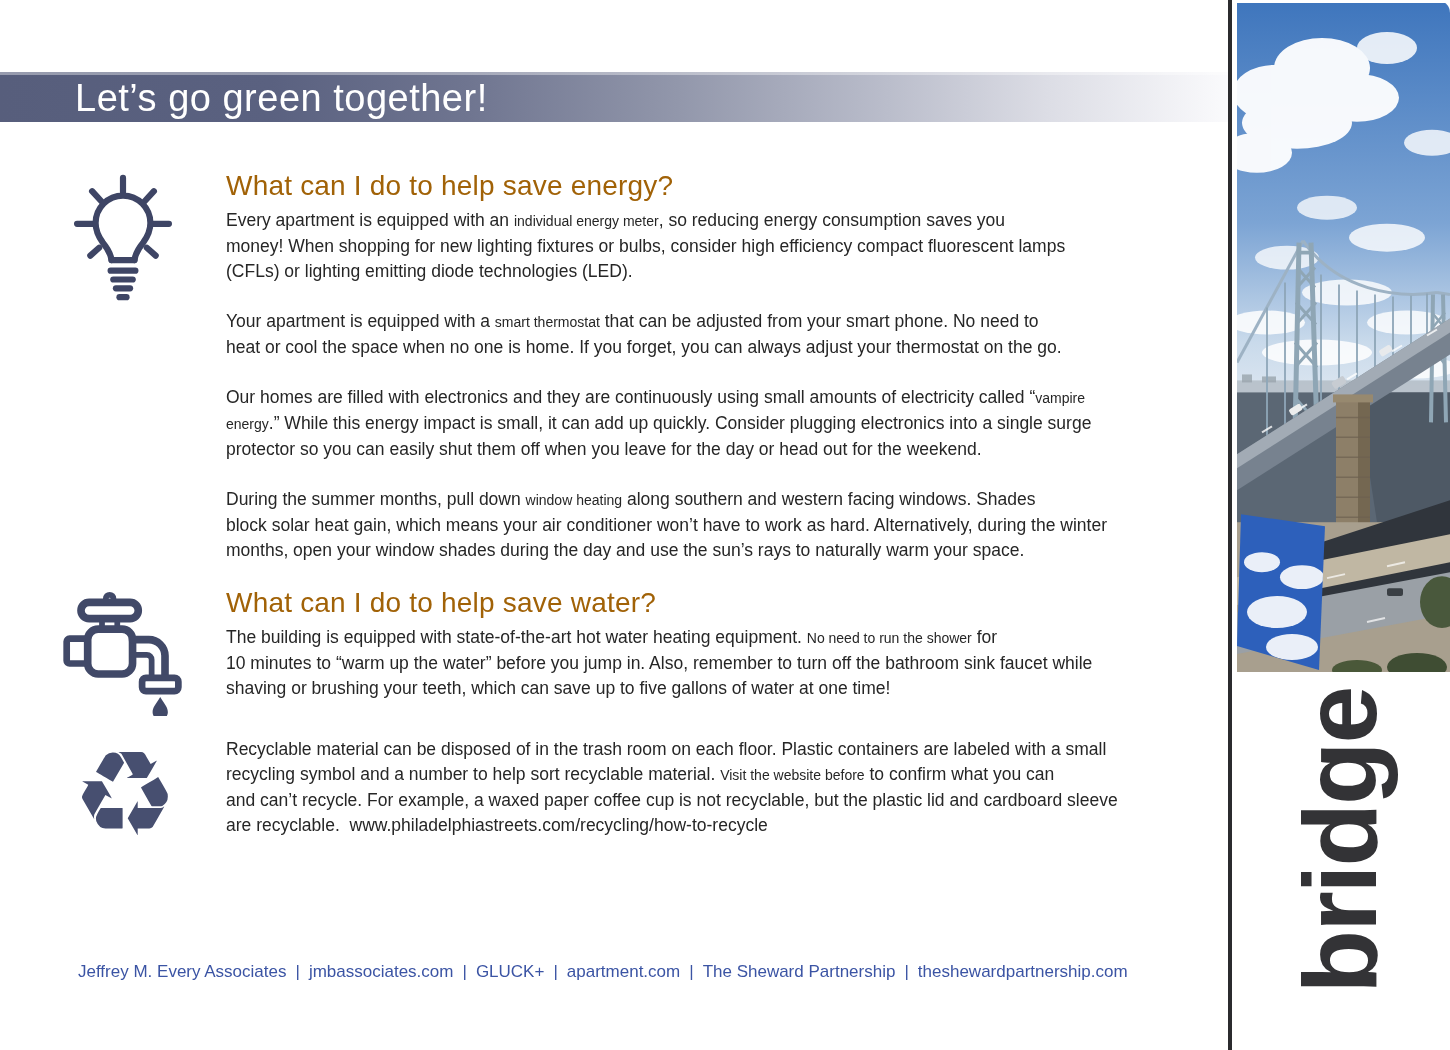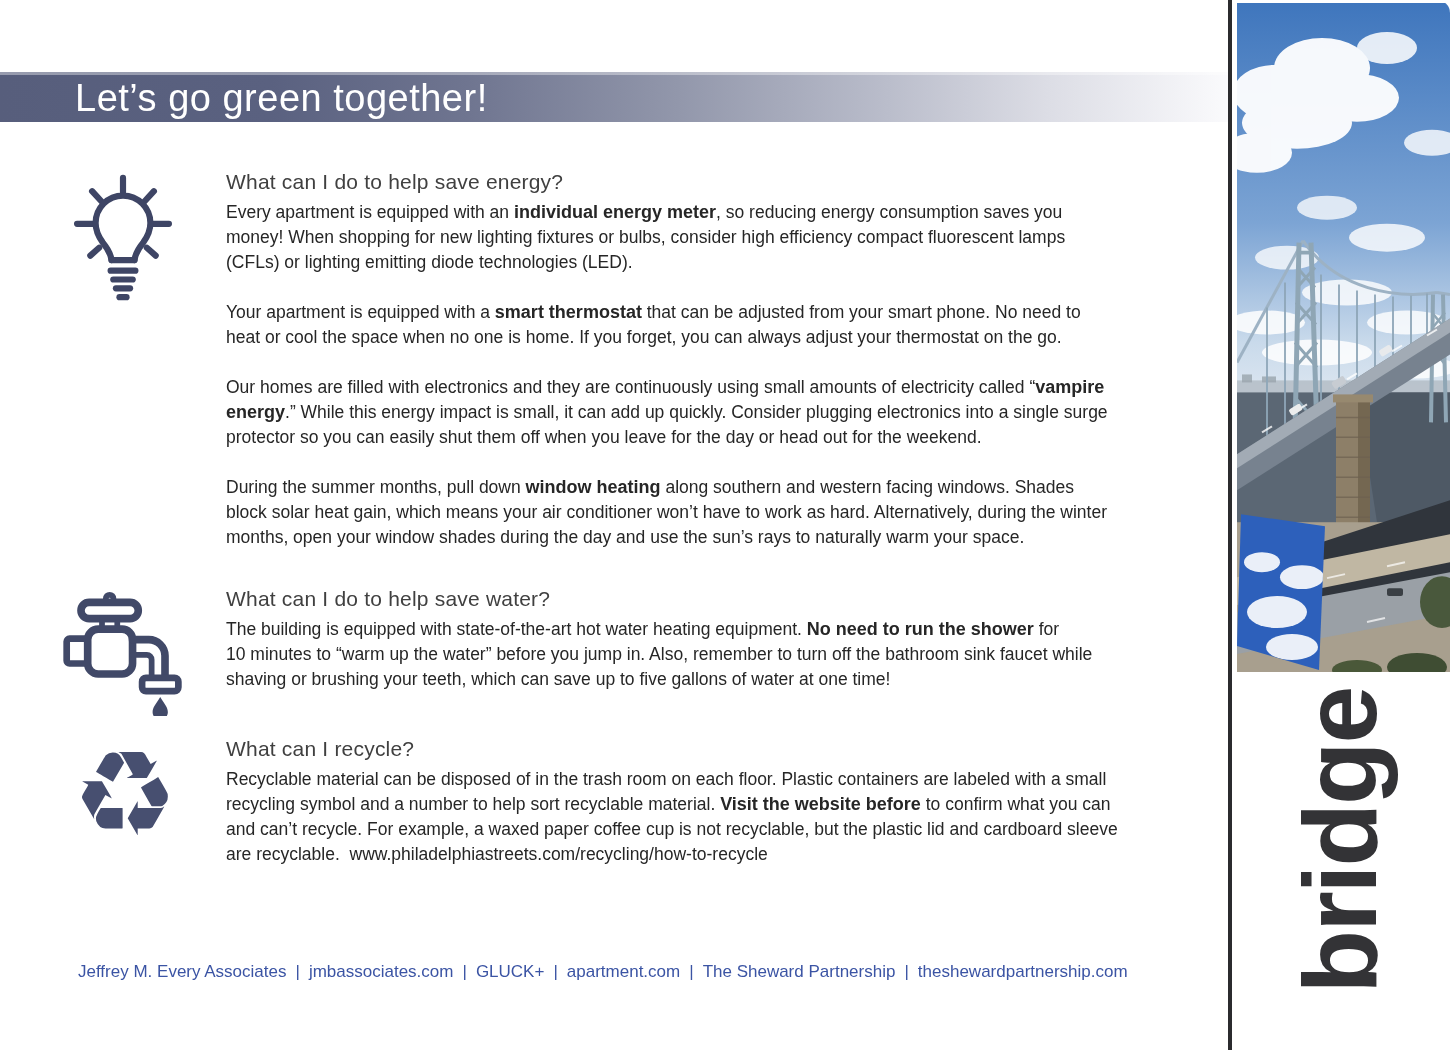--- a/index.html
+++ b/index.html
@@ -16,27 +16,27 @@
     box-sizing:border-box;
   }
   .banner-title{
     position:absolute;left:75px;top:0;line-height:46px;
     font-size:38px;color:#ffffff;letter-spacing:0.5px;white-space:nowrap;
   }
   
   .icon-box{position:absolute;}
   .section-text{position:absolute;left:226px;width:968px;}
   .section-heading{
-    margin:0 0 6px 0;font-size:21px;font-weight:400;color:#404040;letter-spacing:0.2px;
+    margin:0 0 6px 0;font-size:28px;font-weight:400;color:#a16207;letter-spacing:0.2px;
   }
   .para{
     margin:0 0 25px 0;font-size:17.5px;line-height:25px;color:#262626;
     white-space:pre-wrap;
   }
-  .para .bold-phrase{font-weight:700;font-size:18px;}
+  .para .bold-phrase{font-weight:400;font-size:14px;}
   .recycle-glyph{
     font-size:118px;line-height:128px;color:#474f70;text-align:center;
     width:130px;height:130px;
   }
   
   .footer{
     position:absolute;left:78px;top:962px;font-size:17px;color:#3b54a4;white-space:nowrap;
   }
   .footer .sep{padding:0 9px;color:#3b54a4;}
   
@@ -120,21 +120,20 @@
     <p class="para"><span>The building is equipped with state-of-the-art hot water heating equipment. </span><span class="bold-phrase">No need to run the shower</span><span> for
 10 minutes to “warm up the water” before you jump in. Also, remember to turn off the bathroom sink faucet while
 shaving or brushing your teeth, which can save up to five gallons of water at one time!</span></p>
   </div>
 
   <div class="icon-box" style="left:60px;top:730px;">
     <div class="recycle-glyph">♻</div>
   </div>
 
   <div class="section-text" style="top:737px;">
-    <h2 class="section-heading">What can I recycle?</h2>
     <p class="para"><span>Recyclable material can be disposed of in the trash room on each floor. Plastic containers are labeled with a small
 recycling symbol and a number to help sort recyclable material. </span><span class="bold-phrase">Visit the website before</span><span> to confirm what you can
 and can’t recycle. For example, a waxed paper coffee cup is not recyclable, but the plastic lid and cardboard sleeve
 are recyclable.  www.philadelphiastreets.com/recycling/how-to-recycle</span></p>
   </div>
 
   <div class="footer">
     <span>Jeffrey M. Every Associates</span><span class="sep">|</span><span>jmbassociates.com</span><span class="sep">|</span><span>GLUCK+</span><span class="sep">|</span><span>apartment.com</span><span class="sep">|</span><span>The Sheward Partnership</span><span class="sep">|</span><span>theshewardpartnership.com</span>
   </div>
 

